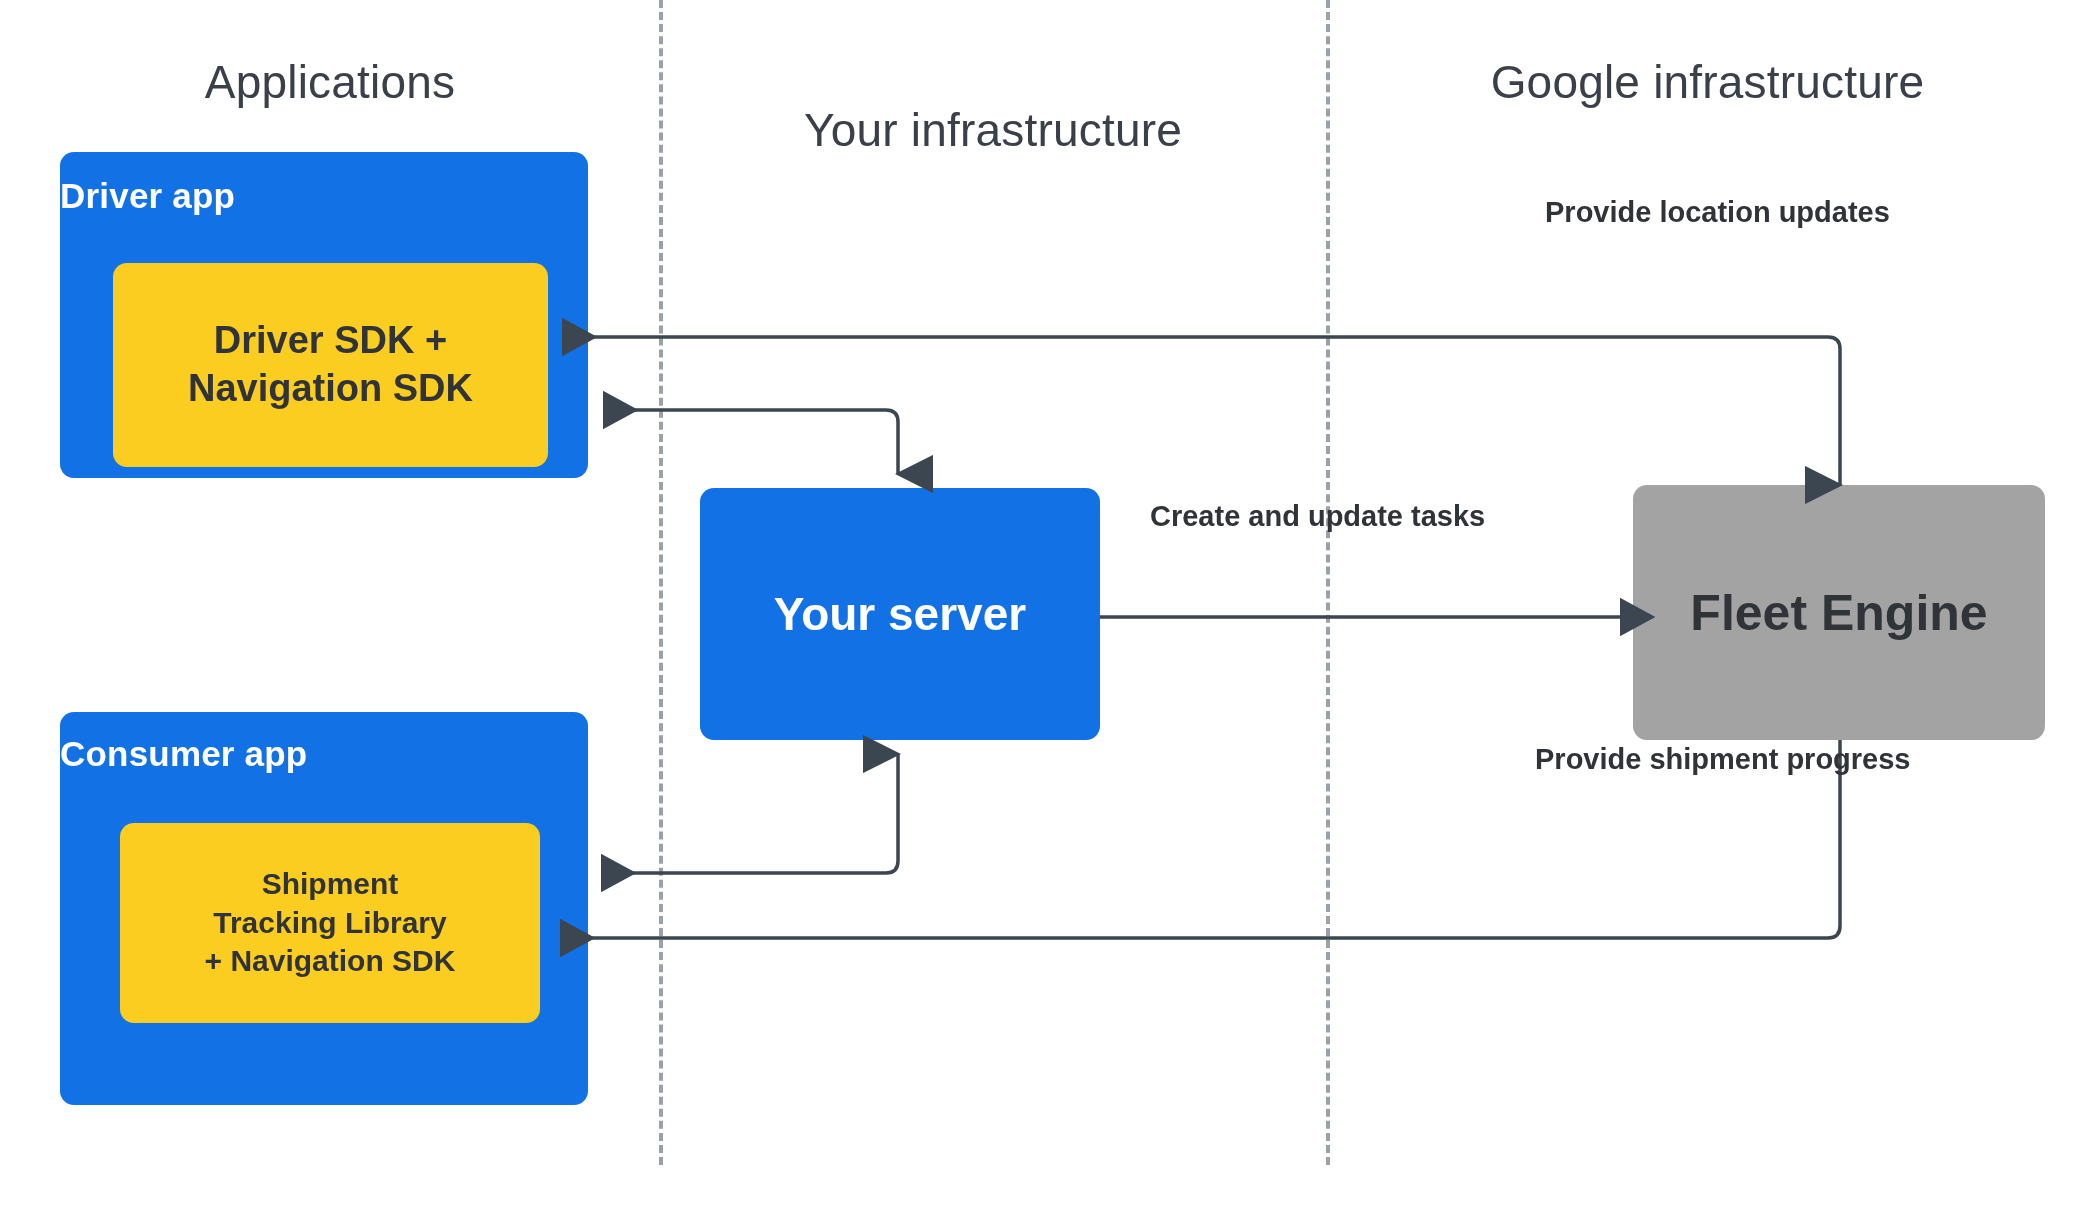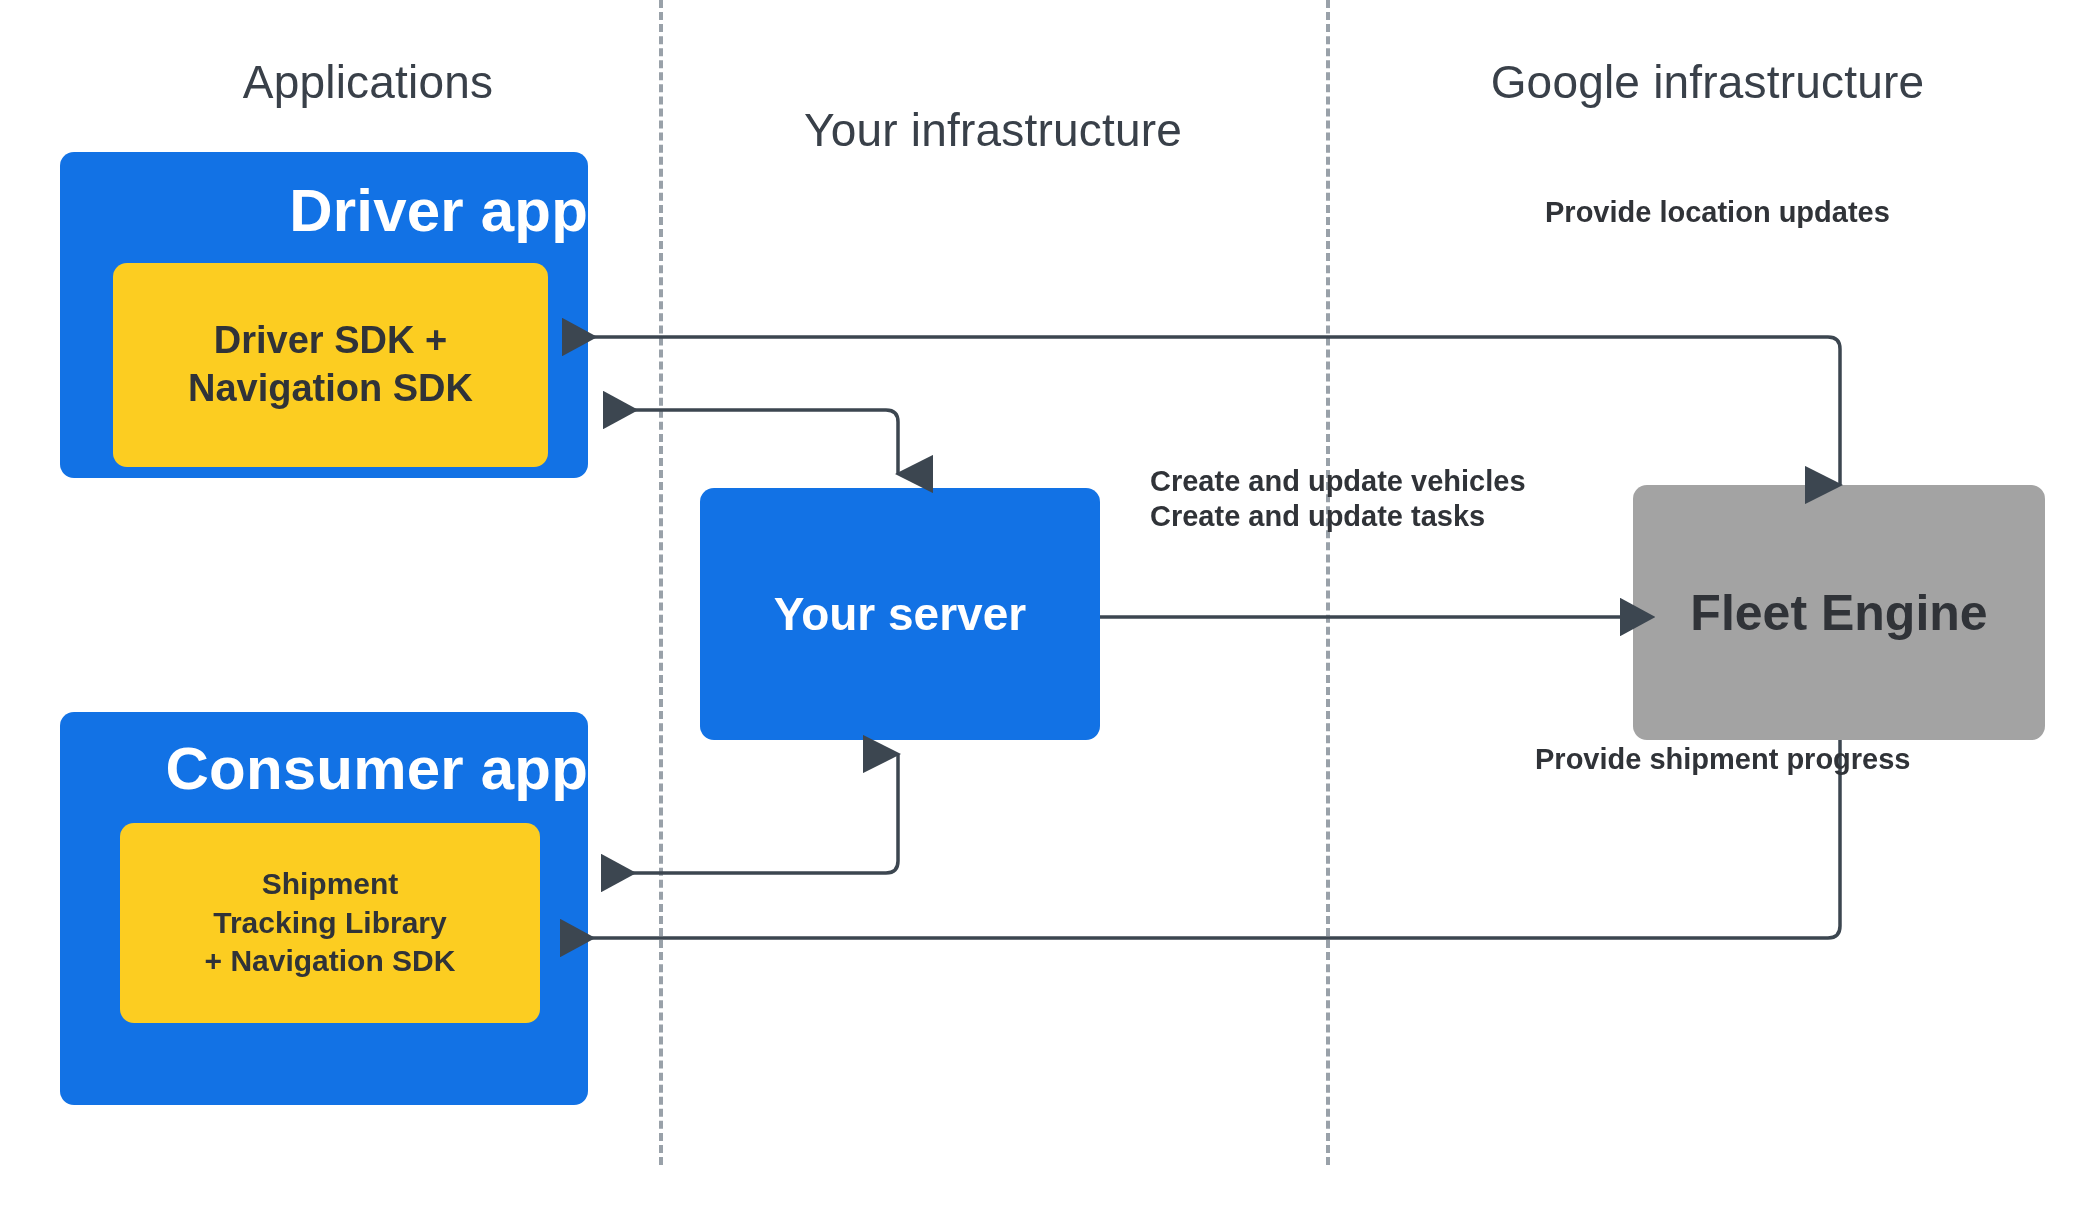--- a/index.html
+++ b/index.html
@@ -20,21 +20,21 @@
   .col-heading {
     position: absolute;
     color: #394049;
     font-size: 46px;
     font-weight: 400;
     letter-spacing: 0.2px;
     white-space: nowrap;
     text-align: center;
     font-family: "Liberation Sans", sans-serif;
   }
-  #heading-applications { left: 12px;    top: 55px; width: 660px; padding-left: 26px; }
+  #heading-applications { left: 0px;    top: 55px; width: 660px; }
   #heading-your-infra    { left: 660px;  top: 55px; width: 666px; margin-top: 48px; }
   #heading-google-infra  { left: 1326px; top: 55px; width: 763px; }
 
   
   .lane-divider {
     position: absolute;
     top: 0px;
     height: 1165px;
     width: 0px;
     border-left: 4px dashed #99a1a9;
@@ -45,24 +45,24 @@
   
   .app-box {
     position: absolute;
     background: #1272e5;
     border-radius: 14px;
     box-sizing: border-box;
   }
   .app-title {
     position: absolute;
     left: 0; right: 0;
-    text-align: right;
+    text-align: left;
     color: #ffffff;
     font-weight: bold;
-    font-size: 60px;
+    font-size: 35px;
     letter-spacing: 0.2px;
     font-family: "Liberation Sans", sans-serif;
   }
 
   
   .sdk-box {
     position: absolute;
     background: #fccd21;
     border-radius: 14px;
     box-sizing: border-box;
@@ -204,16 +204,15 @@
 
     <path d="M 1100 617 L 1620 617" fill="none" stroke="#3c4650" stroke-width="3.5" marker-end="url(#arrow-right)"></path>
 
     <path d="M 898 754 L 898 861 Q 898 873 886 873 L 601 873" fill="none" stroke="#3c4650" stroke-width="3.5" marker-start="url(#arrow-up)" marker-end="url(#arrow-left)"></path>
 
     <path d="M 1840 740 L 1840 926 Q 1840 938 1828 938 L 560 938" fill="none" stroke="#3c4650" stroke-width="3.5" marker-end="url(#arrow-left)"></path>
   </svg>
 
   <div class="edge-label" id="label-location-updates">Provide location updates</div>
   <div class="edge-label" id="label-shipment-progress">Provide shipment progress</div>
-  <div class="edge-label" id="label-create-vehicles">Create and update vehicles</div>
   <div class="edge-label" id="label-create-tasks">Create and update tasks</div>
 
 </div>
 
 </body></html>

